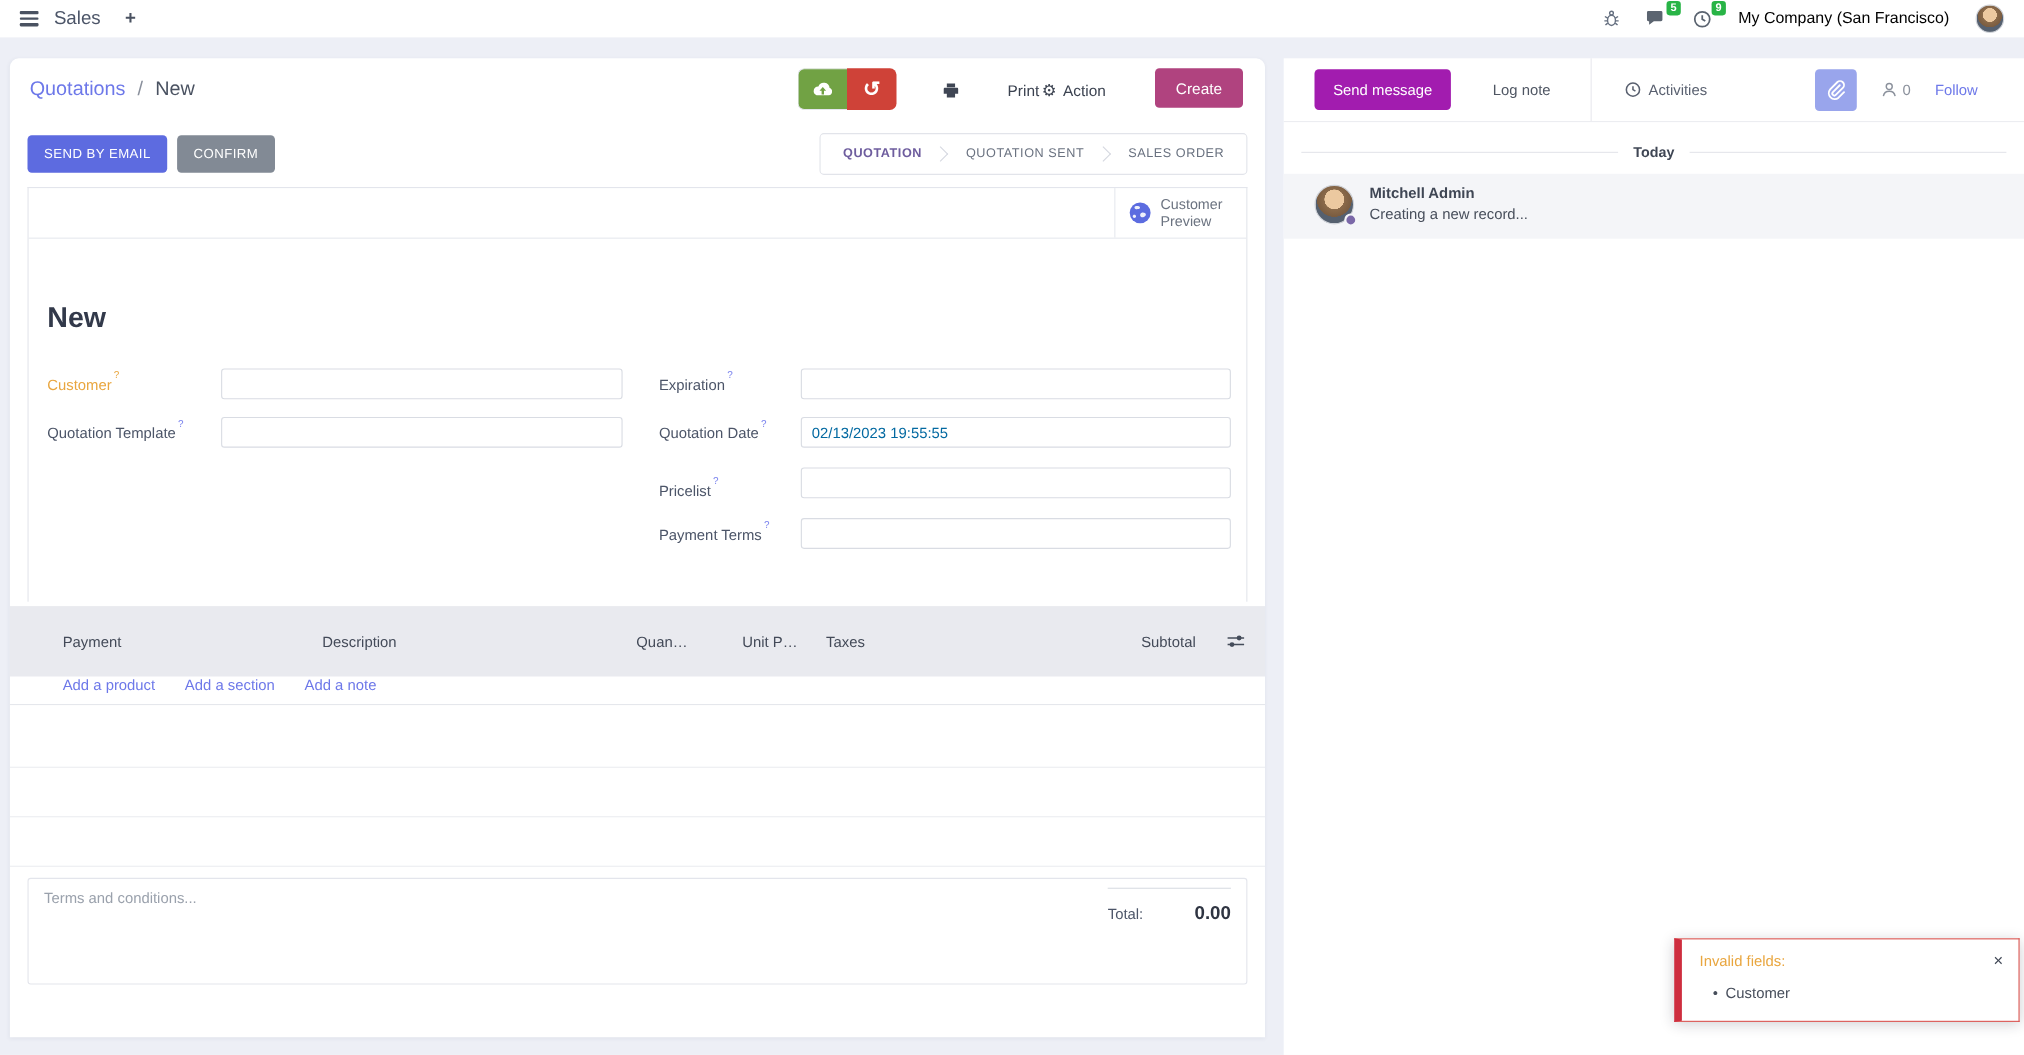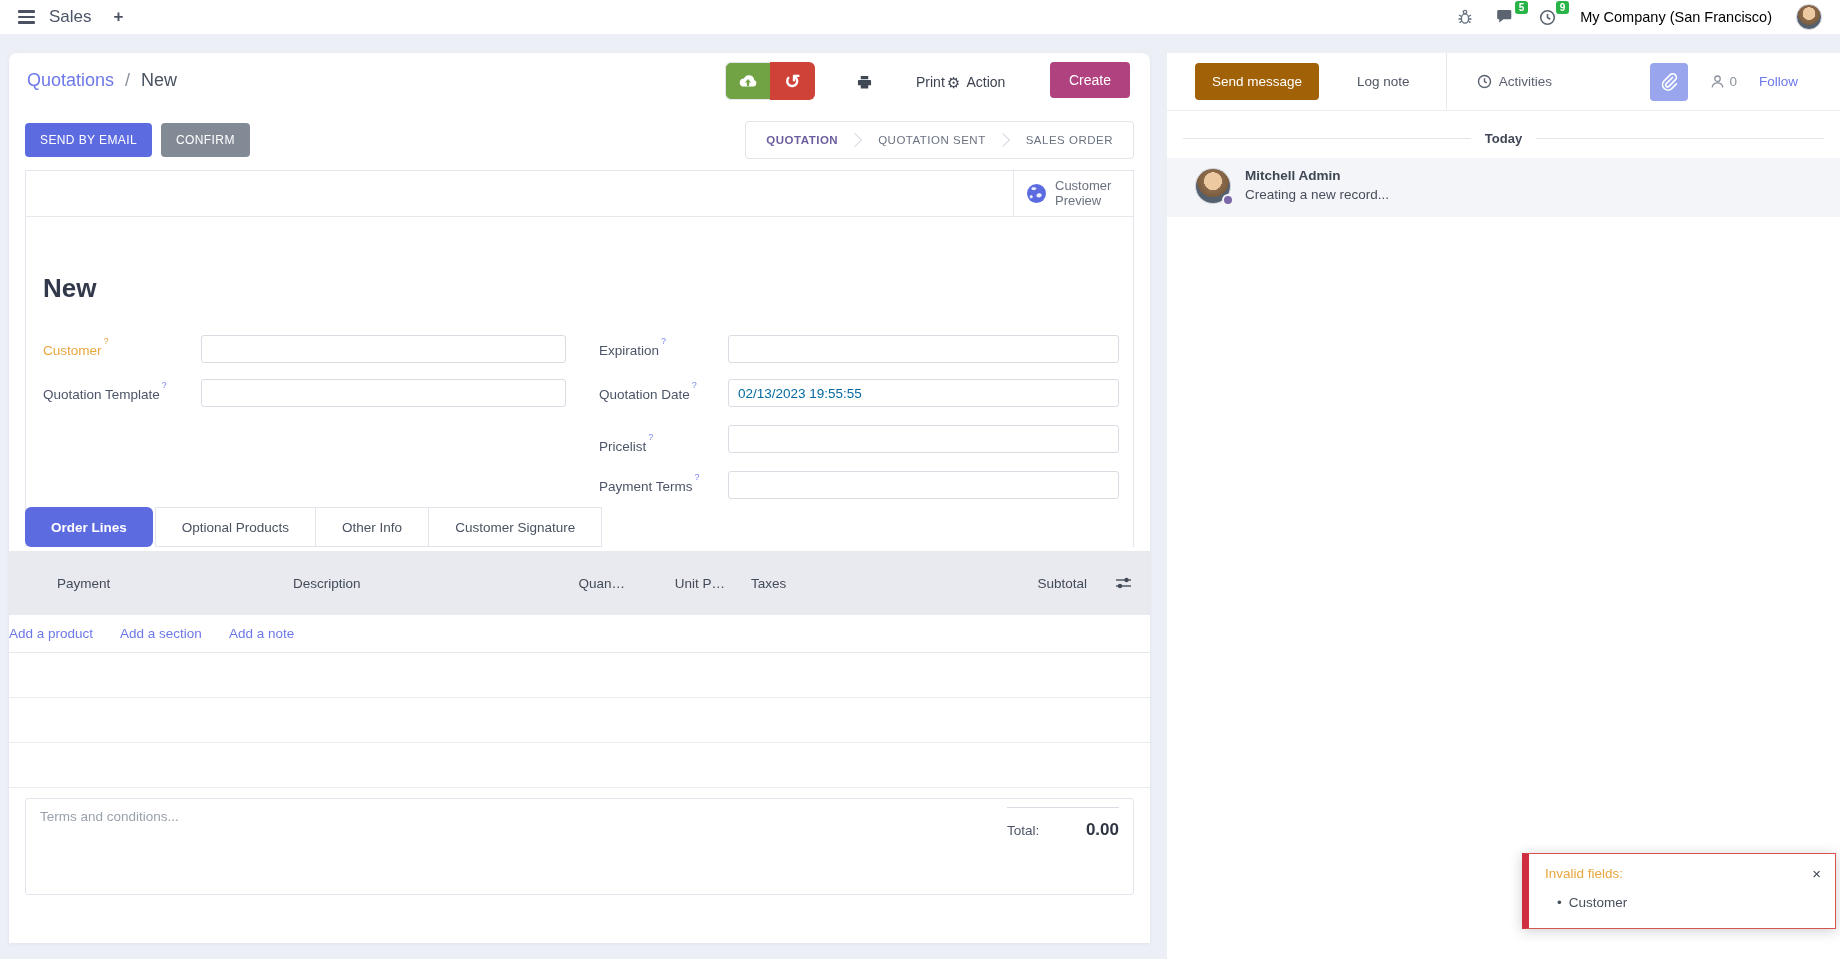--- a/index.html
+++ b/index.html
@@ -126,22 +126,22 @@
   .col-product { width: 236px; cursor: pointer; }
   .col-description { width: 260px; cursor: pointer; }
   .col-quantity { width: 72px; text-align: right; cursor: pointer; }
   .col-unitprice { width: 100px; text-align: right; cursor: pointer; }
   .col-taxes { margin-left: 26px; cursor: pointer; }
   .col-spacer { flex: 1; }
   .col-subtotal { text-align: right; cursor: pointer; }
   .col-settings { margin-left: 28px; display: inline-flex; cursor: pointer; }
 
   .links-row {
-    position: absolute; left: 0; right: 0; top: 562px; height: 38px;
-    display: flex; align-items: center; gap: 27px; 
+    position: absolute; left: 0; right: 0; top: 562px; height: 26px;
+    display: flex; align-items: flex-start; gap: 27px; padding-left: 48px;
     border-bottom: 1px solid #e5e7ec;
   }
   .add-link { font-size: 13.5px; color: #6d78e9; cursor: pointer; }
   .empty-row { position: absolute; left: 0; right: 0; height: 45px; border-bottom: 1px solid #ecedf1; }
   .er1 { top: 600px; } .er2 { top: 645px; } .er3 { top: 690px; }
 
   
   .terms-box {
     position: absolute; left: 16px; right: 16px; top: 745px; height: 97px;
     border: 1px solid #e3e5ec; border-radius: 3px;
@@ -160,21 +160,21 @@
 
   
   .chatter {
     position: absolute; left: 1167px; top: 53px; right: 0; bottom: 0; background: #fff;
   }
   .chatter-top {
     height: 58px; border-bottom: 1px solid #ecedf1; display: flex; align-items: center;
     padding: 0 42px 0 28px;
   }
   .btn-send-message {
-    background: #a16207; color: #fff; border: none; border-radius: 4px; height: 37px;
+    background: #a21caf; color: #fff; border: none; border-radius: 4px; height: 37px;
     padding: 0 17px; font-size: 13.5px; cursor: pointer; font-family: inherit;
   }
   .log-note { margin-left: 38px; font-size: 13.5px; color: #4f5663; cursor: pointer; }
   .v-divider { width: 1px; height: 57px; background: #e8e9ee; margin-left: 36px; }
   .activities { margin-left: 30px; display: inline-flex; align-items: flex-end; gap: 7px;
                 font-size: 13.5px; color: #5a6170; cursor: pointer; }
   .chatter-top-right { margin-left: auto; display: flex; align-items: center; gap: 22px; }
   .btn-paperclip {
     width: 38px; height: 38px; background: #99a5ec; border: none; border-radius: 4px;
     display: flex; align-items: center; justify-content: center; cursor: pointer;
@@ -339,26 +339,20 @@
       </div>
       <input class="f-input" style="left: 702px; top: 208px; width: 391px;" value="">
 
       <div class="f-label" style="left:573px; top:260px;">
         <span>Payment Terms</span><sup class="f-help">?</sup>
       </div>
       <input class="f-input" style="left: 702px; top: 254px; width: 391px;" value="">
     </div>
   </div>
 
-  <div class="tabs-row">
-    <div class="tab active">Order Lines</div>
-    <div class="tab" style="border-left:1px solid #e3e5ec;">Optional Products</div>
-    <div class="tab">Other Info</div>
-    <div class="tab">Customer Signature</div>
-  </div>
 
   <div class="table-header">
     <div class="col-product">Payment</div>
     <div class="col-description">Description</div>
     <div class="col-quantity">Quan…</div>
     <div class="col-unitprice">Unit P…</div>
     <div class="col-taxes">Taxes</div>
     <div class="col-spacer"></div>
     <div class="col-subtotal">Subtotal</div>
     <div class="col-settings">

